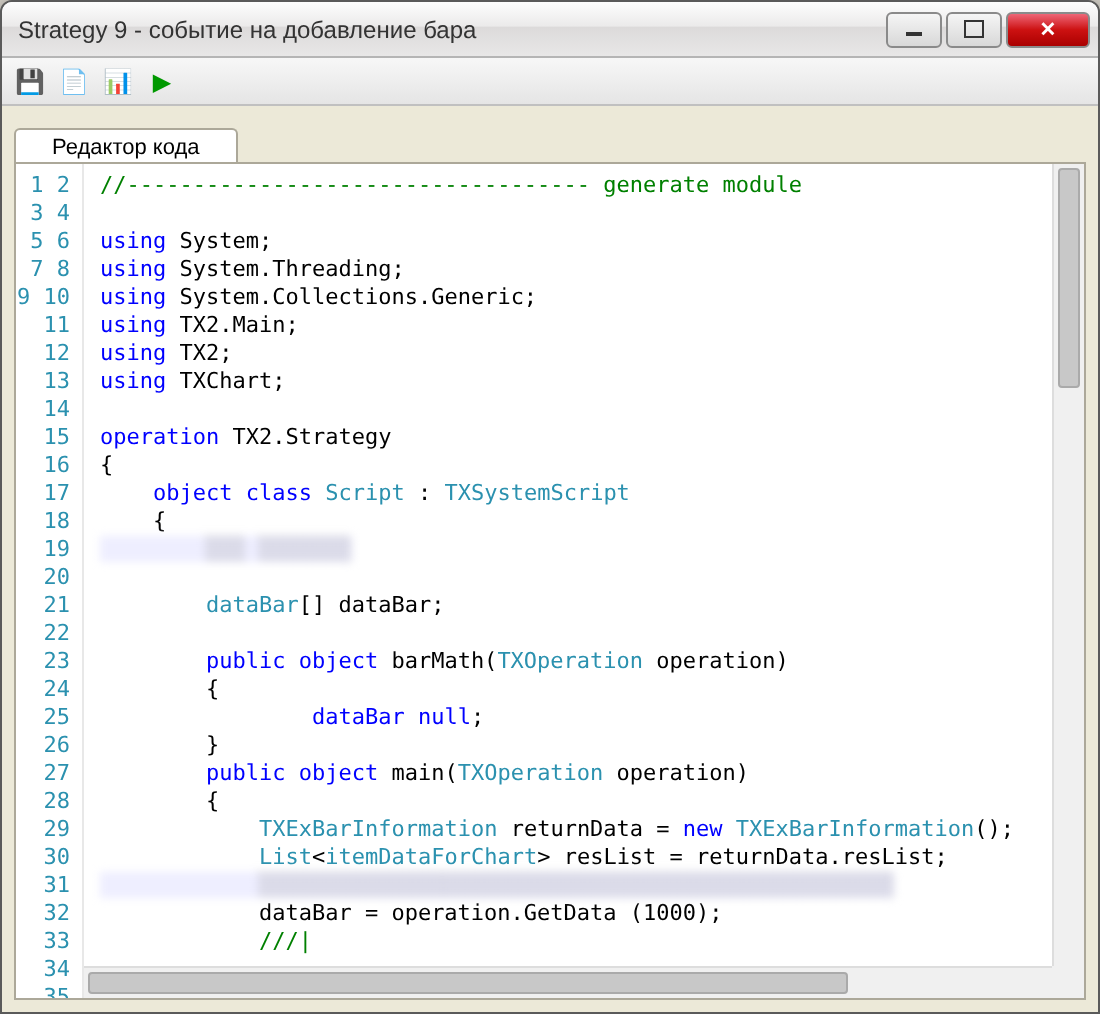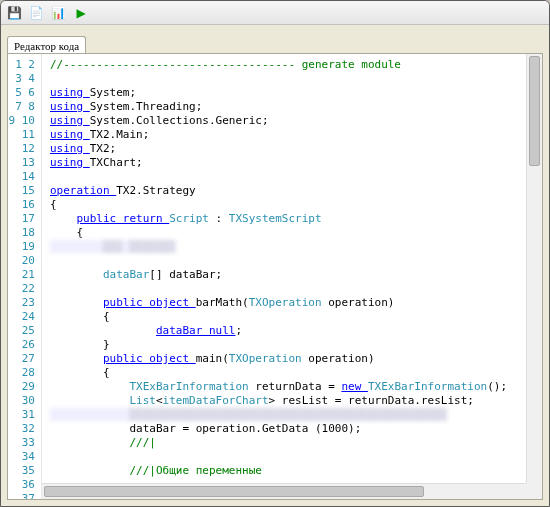--- a/index.html
+++ b/index.html
@@ -10,38 +10,46 @@
   .win-btns { display: flex; gap: 0; }
   .win-btn { width: 28px; height: 18px; border: 1px solid #8a8a8a; border-radius: 3px; margin-left: 2px; display: flex; align-items: center; justify-content: center; font-size: 10px; background: linear-gradient(to bottom,#f5f5f5,#d8d8d8); cursor: default; }
   .win-btn.min::before { content:""; width:8px; height:2px; background:#333; margin-top:5px;}
   .win-btn.max::before { content:""; width:8px; height:7px; border:1px solid #333; }
   .win-btn.close { background: linear-gradient(to bottom,#e67,#c11 50%,#a00); color:#fff; width:42px; }
   .win-btn.close::before { content:"✕"; font-weight:bold; font-size:10px; color:#fff;}
   .toolbar { height: 24px; background: linear-gradient(to bottom,#f7f7f7,#e5e5e5); border-bottom: 1px solid #c0c0c0; display: flex; align-items: center; padding: 0 6px; gap: 6px; }
   .tb-icon { width: 16px; height: 16px; display:flex; align-items:center; justify-content:center; font-size:12px; cursor:default;}
   .client { flex:1; background:#ece9d8; padding:6px; display:flex; flex-direction:column; overflow:hidden;}
   .tabbar { height:22px; display:flex; align-items:flex-end; }
-  .tab { background:#fff; border:1px solid #aca899; border-bottom:none; padding:3px 6px 2px; font-size:11px; border-radius:3px 3px 0 0; position:relative; top:1px;font-family:Liberation Serif, serif; }
+  .tab { background:#fff; border:1px solid #aca899; border-bottom:none; padding:3px 18px 2px; font-size:11px; border-radius:3px 3px 0 0; position:relative; top:1px; }
   .editor-wrap { flex:1; background:#fff; border:1px solid #aca899; display:flex; overflow:hidden; position:relative;}
   .gutter { width:34px; background:#fff; border-right:1px solid #e8e8e8; text-align:right; padding:4px 6px 0 0; color:#2b91af; font-family:Consolas,monospace; font-size:11px; line-height:14px; user-select:none;}
   .code { flex:1; padding:4px 0 0 8px; font-family:Consolas,monospace; font-size:11px; line-height:14px; white-space:pre; overflow:auto; color:#000;}
   .c-comment { color:#008000; }
-  .c-kw { color:#0000ff;text-decoration:underline; }
+  .c-kw { color:#0000ff; }
   .c-type { color:#2b91af; }
   .c-blur { filter: blur(2px); color:#888; background:#eef; }
   .scrollbar-v { position:absolute; right:0; top:0; bottom:16px; width:16px; background:#f0f0f0; border-left:1px solid #ddd;}
   .scrollbar-v .thumb { position:absolute; left:2px; right:2px; top:2px; height:110px; background:#c8c8c8; border:1px solid #aaa; border-radius:2px;}
   .scrollbar-h { position:absolute; left:34px; right:16px; bottom:0; height:16px; background:#f0f0f0; border-top:1px solid #ddd;}
   .scrollbar-h .thumb { position:absolute; top:2px; bottom:2px; left:2px; width:380px; background:#c8c8c8; border:1px solid #aaa; border-radius:2px;}
   .corner { position:absolute; right:0; bottom:0; width:16px; height:16px; background:#f0f0f0;}
 </style>
 </head>
 <body>
 
 <div class="window">
+  <div class="titlebar">
+    <div class="title-text">Strategy 9 - событие на добавление бара</div>
+    <div class="win-btns">
+      <div class="win-btn min"></div>
+      <div class="win-btn max"></div>
+      <div class="win-btn close"></div>
+    </div>
+  </div>
   <div class="toolbar">
     <span class="tb-icon">💾</span>
     <span class="tb-icon">📄</span>
     <span class="tb-icon">📊</span>
     <span class="tb-icon" style="color:#090">▶</span>
   </div>
   <div class="client">
     <div class="tabbar">
       <div class="tab">Редактор кода</div>
     </div>
@@ -91,21 +99,21 @@
 
 <span class="c-kw">using </span>System;
 <span class="c-kw">using </span>System.Threading;
 <span class="c-kw">using </span>System.Collections.Generic;
 <span class="c-kw">using </span>TX2.Main;
 <span class="c-kw">using </span>TX2;
 <span class="c-kw">using </span>TXChart;
 
 <span class="c-kw">operation </span>TX2.Strategy
 {
-    <span class="c-kw">public return </span><span class="c-type">Script</span> : <span class="c-type">TXSystemScript</span>
+    <span class="c-kw">object class </span><span class="c-type">Script</span> : <span class="c-type">TXSystemScript</span>
     {
 <span class="c-blur">        ░░░ ░░░░░░░</span>
 
         <span class="c-type">dataBar</span>[] dataBar;
 
         <span class="c-kw">public object </span>barMath(<span class="c-type">TXOperation</span> operation)
         {
                 <span class="c-kw">dataBar null</span>;
         }
         <span class="c-kw">public object </span>main(<span class="c-type">TXOperation</span> operation)

